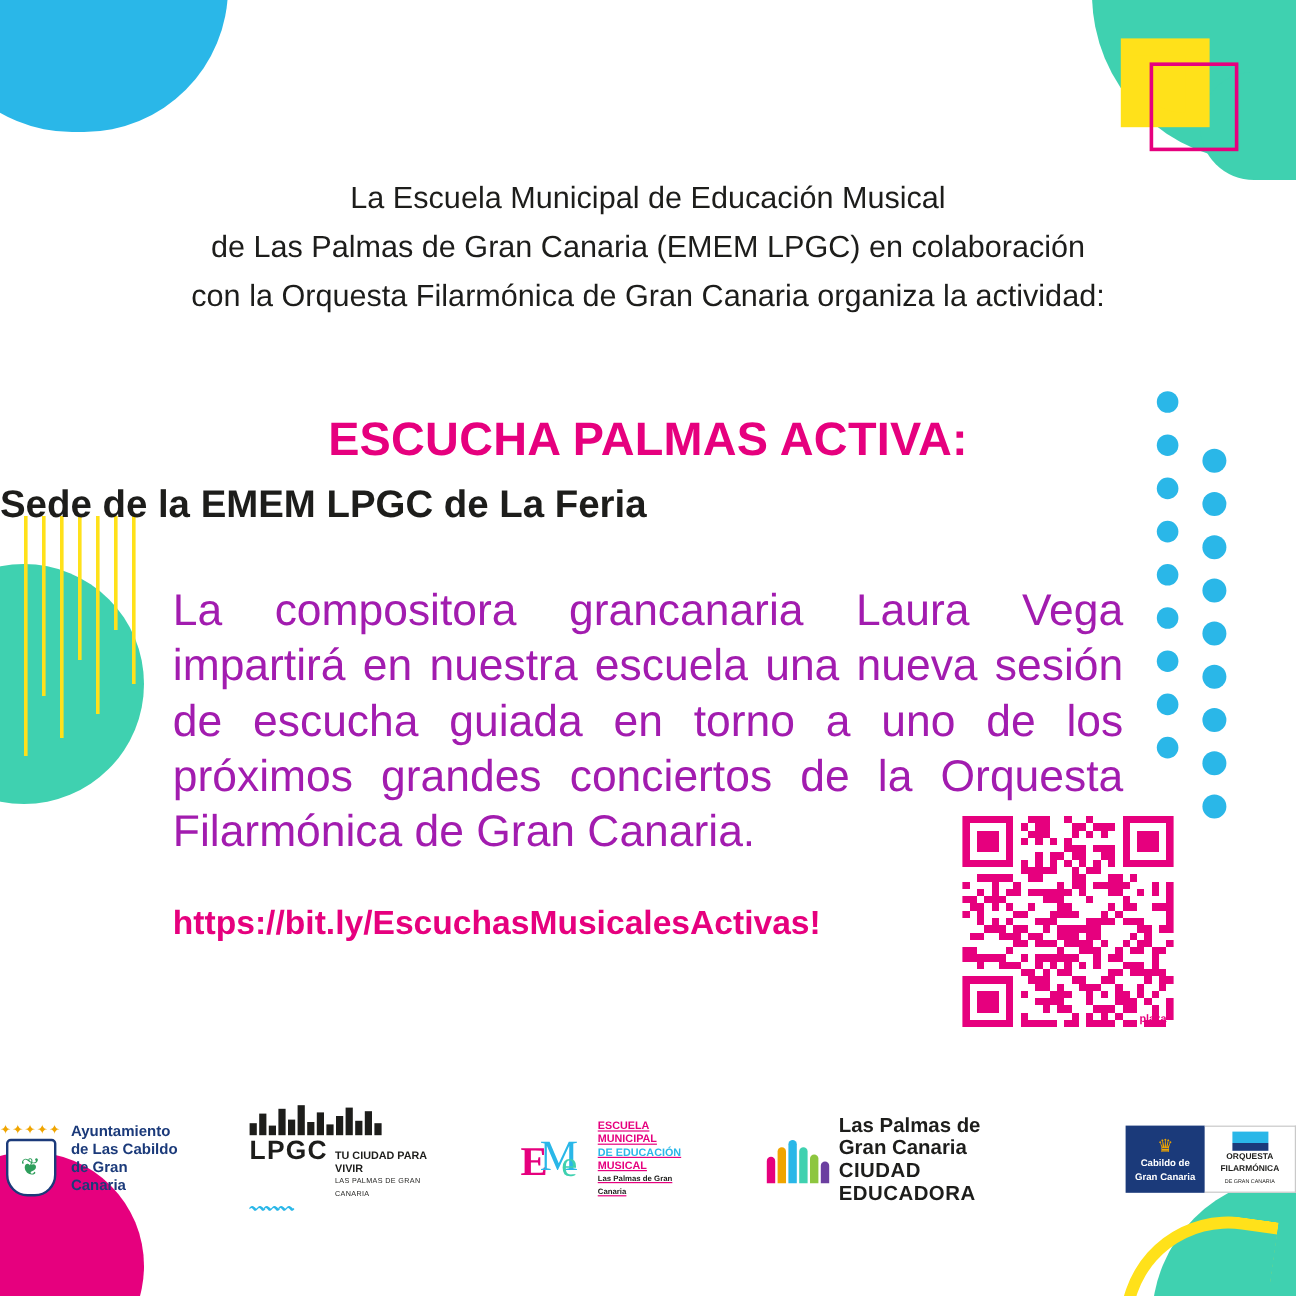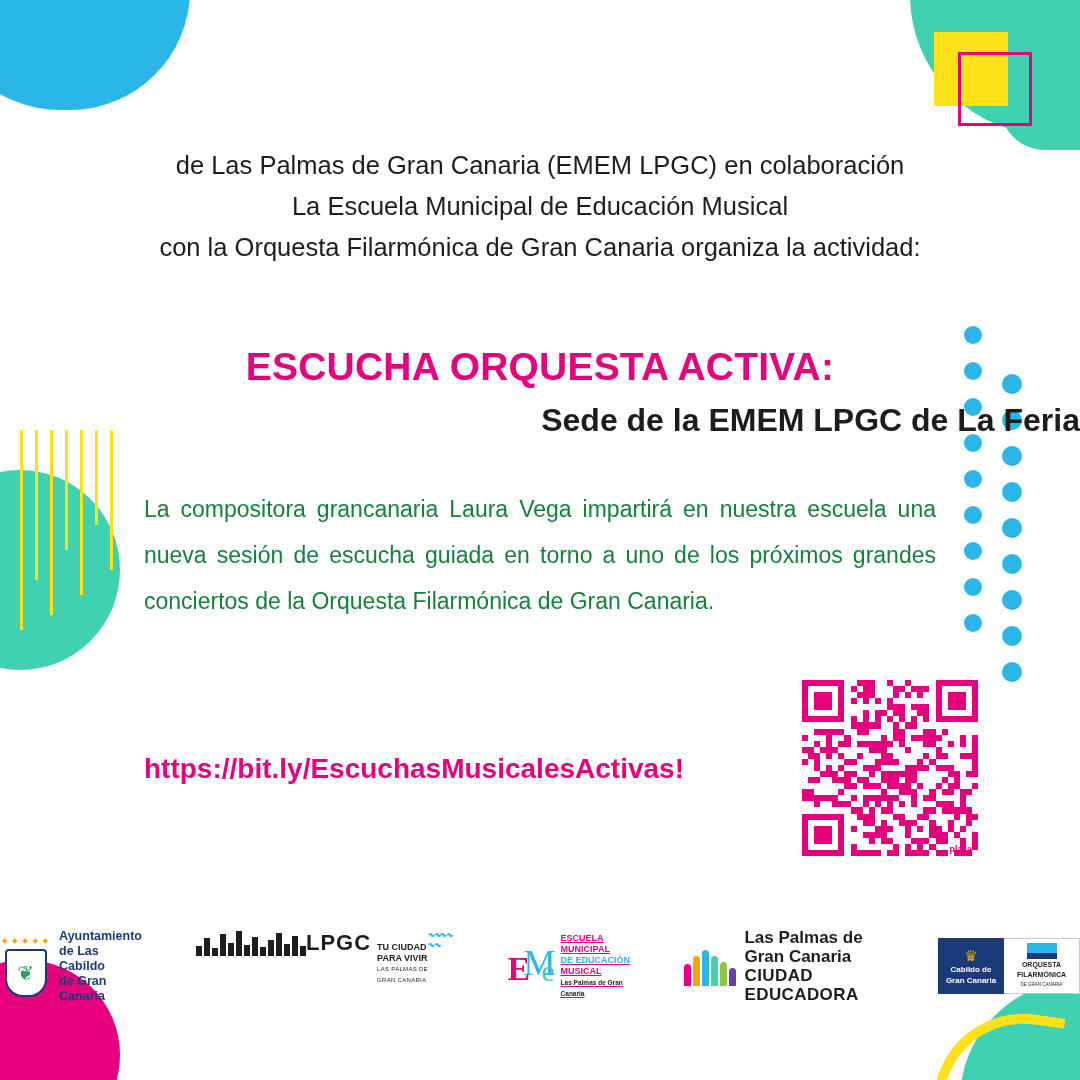--- a/index.html
+++ b/index.html
@@ -116,32 +116,32 @@
   .title-main {
     position: absolute; left: 0; right: 0; top: 345px;
     text-align: center;
     font-size: 39px;
     font-weight: bold;
     color: #e6007e;
     letter-spacing: .2px;
   }
   .title-sub {
     position: absolute; left: 0; right: 0; top: 402px;
-    text-align: right;
+    text-align: left;
     font-size: 32px;
     font-weight: bold;
     color: #1d1d1b;
   }
 
   .body-text {
     position: absolute; left: 144px; top: 486px;
     width: 792px;
-    font-size: 23px;
+    font-size: 37px;
     line-height: 46px;
-    color: #15803d;
+    color: #a21caf;
     text-align: justify;
     text-justify: inter-word;
   }
 
   .cta {
     position: absolute; left: 144px; top: 748px;
     width: 660px;
     font-size: 28px;
     line-height: 41px;
     font-weight: bold;
@@ -176,21 +176,21 @@
     width: 42px; height: 48px; border: 2px solid #1b3a7a;
     border-radius: 4px 4px 18px 18px;
     display: flex; align-items: center; justify-content: center;
     background: #fff;
   }
   .l1 .shield span { font-size: 20px; color: #2e9e5b; line-height: 1; }
   .l1 .crown { color: #f0a500; font-size: 11px; letter-spacing: 1px; margin-bottom: 1px; }
   .l1 .txt { font-size: 12.5px; font-weight: bold; color: #1b3a7a; line-height: 15px; }
 
   
-  .l2 { flex-direction: row; align-items: flex-start; }
+  .l2 { flex-direction: column; align-items: flex-start; justify-content: center; }
   .l2 .skyline { display: flex; align-items: flex-end; gap: 2px; height: 26px; }
   .l2 .skyline i { display: block; background: #1d1d1b; width: 6px; }
   .l2 .row { display: flex; align-items: baseline; gap: 6px; }
   .l2 .lpgc { font-size: 22px; font-weight: bold; color: #1d1d1b; letter-spacing: 1px; }
   .l2 .tag { font-size: 9px; font-weight: bold; color: #1d1d1b; line-height: 11px; }
   .l2 .tag small { display: block; font-size: 6px; font-weight: normal; letter-spacing: .3px; }
   .l2 .wave { font-size: 13px; color: #2ab7e8; line-height: 10px; letter-spacing: -1px; }
 
   
   .l3 { gap: 7px; }
@@ -269,26 +269,26 @@
       <b style="left: 38px; top: 120px; width: 20px; height: 20px;"></b>
       <b style="left: 38px; top: 156px; width: 20px; height: 20px;"></b>
       <b style="left: 38px; top: 192px; width: 20px; height: 20px;"></b>
       <b style="left: 38px; top: 228px; width: 20px; height: 20px;"></b>
       <b style="left: 38px; top: 264px; width: 20px; height: 20px;"></b>
       <b style="left: 38px; top: 300px; width: 20px; height: 20px;"></b>
       <b style="left: 38px; top: 336px; width: 20px; height: 20px;"></b>
     </div>
 
   <div class="intro">
+    <div>La Escuela Municipal de Educación Musical</div>
     <div>de Las Palmas de Gran Canaria (EMEM LPGC) en colaboración</div>
-    <div>La Escuela Municipal de Educación Musical</div>
     <div>con la Orquesta Filarmónica de Gran Canaria organiza la actividad:</div>
   </div>
 
-  <div class="title-main">ESCUCHA ORQUESTA ACTIVA:</div>
+  <div class="title-main">ESCUCHA PALMAS ACTIVA:</div>
   <div class="title-sub">Sede de la EMEM LPGC de La Feria</div>
 
   <div class="body-text">La compositora grancanaria Laura Vega impartirá en nuestra escuela una nueva sesión de escucha guiada en torno a uno de los próximos grandes conciertos de la Orquesta Filarmónica de Gran Canaria.</div>
 
   <div class="cta">
     <div>https://bit.ly/EscuchasMusicalesActivas!</div>
   </div>
 
   <div class="qr-wrap">
     <svg class="qr" viewBox="0 0 29 29" shape-rendering="crispEdges">

